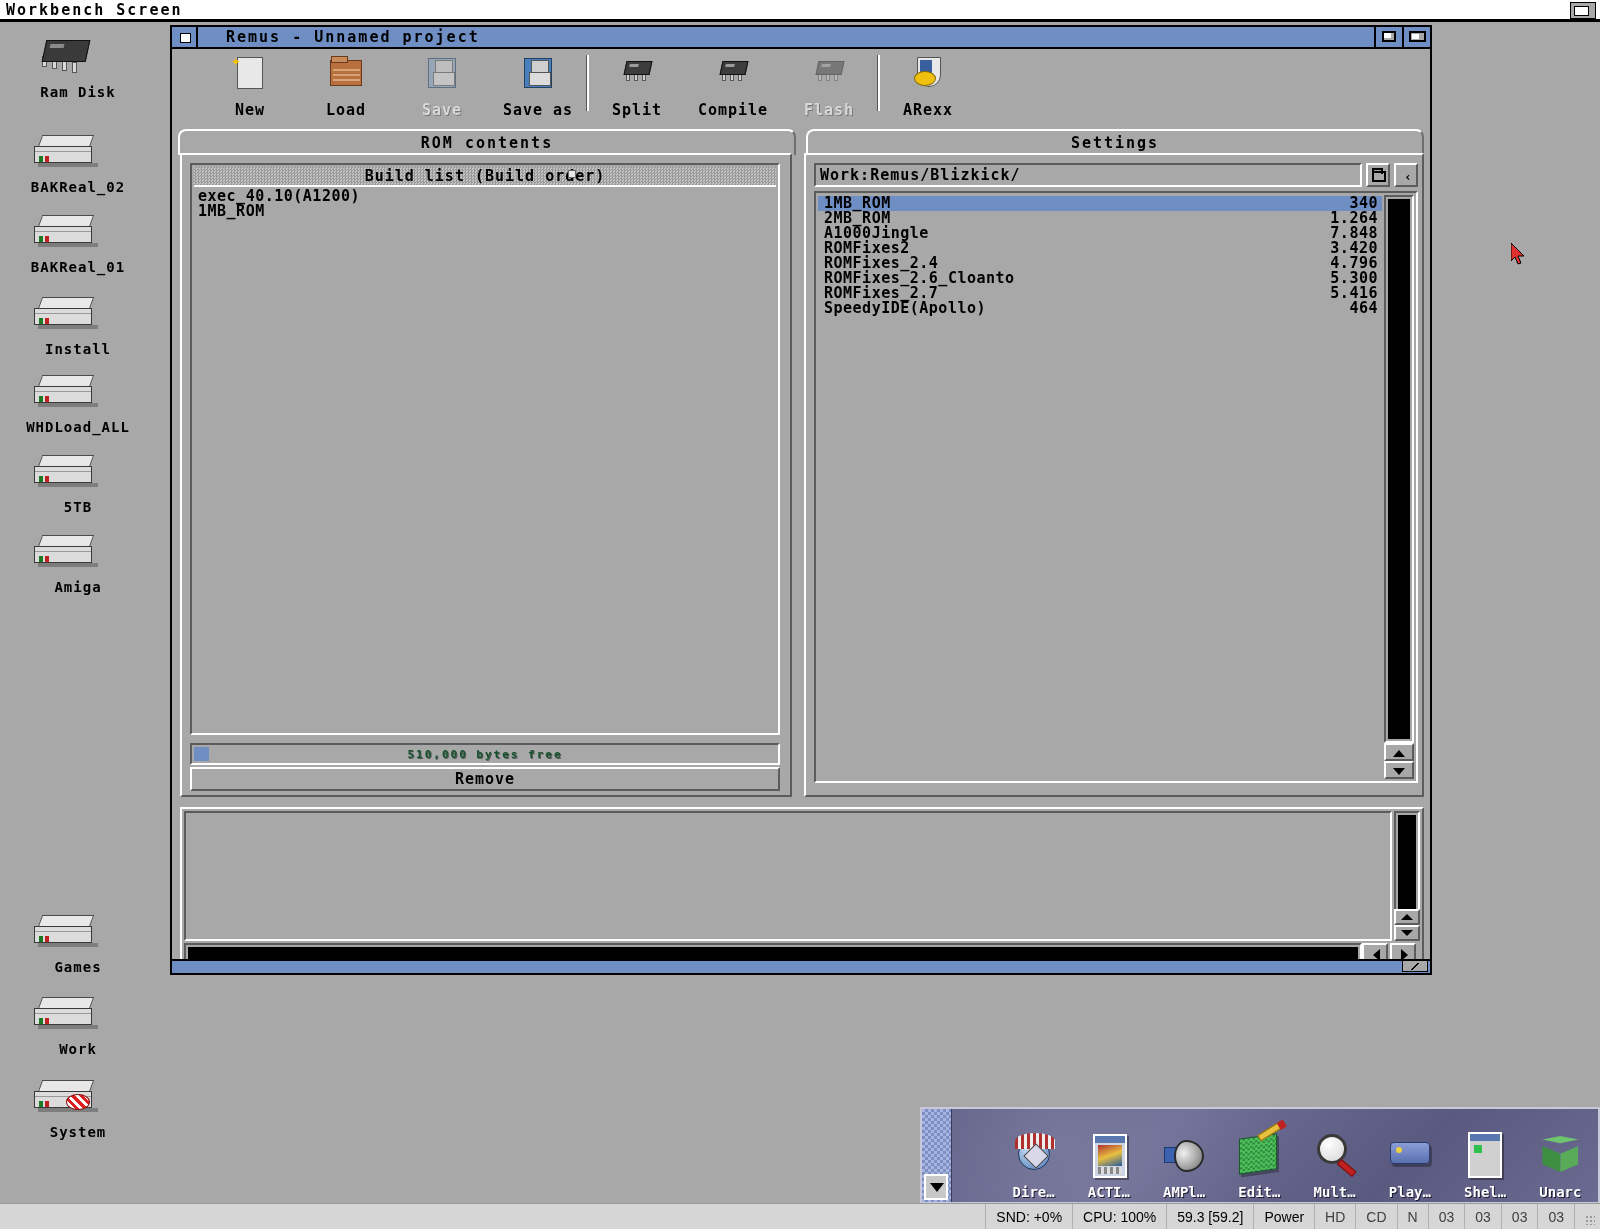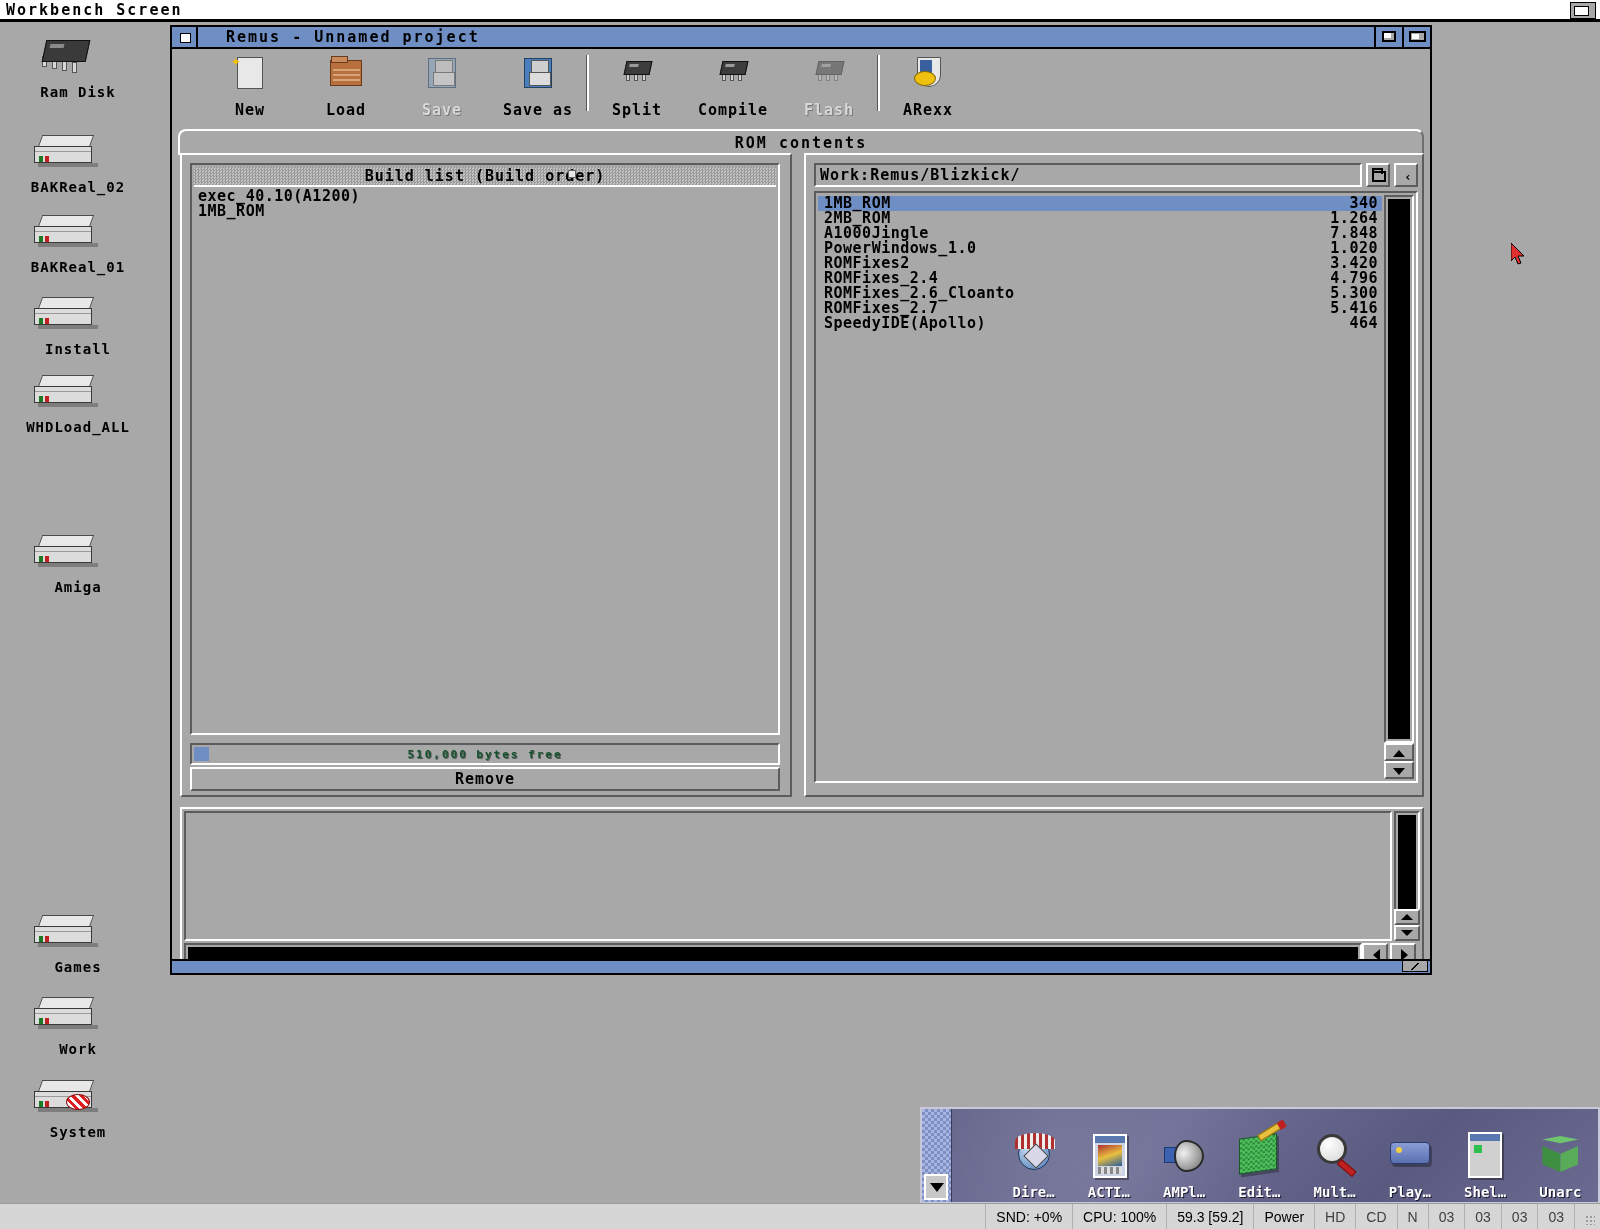--- a/index.html
+++ b/index.html
@@ -524,20 +524,33 @@
           <span class="top"></span>
           <span class="front">
             <span class="led1"></span>
             <span class="led2"></span>
           </span>
         </span>
     </span>
     <span class="lbl">WHDLoad_ALL</span>
   </div>
 
+  <div class="dicon" style="left:0px;top:420px">
+    <span class="glyph">
+      <span class="drive">
+          <span class="shadow"></span>
+          <span class="top"></span>
+          <span class="front">
+            <span class="led1"></span>
+            <span class="led2"></span>
+          </span>
+        </span>
+    </span>
+    <span class="lbl">5TB</span>
+  </div>
 
   <div class="dicon" style="left:0px;top:500px">
     <span class="glyph">
       <span class="drive">
           <span class="shadow"></span>
           <span class="top"></span>
           <span class="front">
             <span class="led1"></span>
             <span class="led2"></span>
           </span>
@@ -679,20 +692,23 @@
         <span class="ic">
             <span class="ic-shield"></span>
           </span>
         <span class="cap">ARexx</span>
       </div>
     </div>
 
     <div id="tabs">
       <div class="tab">
         <span>ROM contents</span>
+      </div>
+      <div class="tab">
+        <span>Settings</span>
       </div>
     </div>
 
     <div class="frame" id="left-panel">
 
       <div class="inset" id="buildbox">
         <div id="buildhdr">
           <span>Build list (Build order)</span>
           <span class="mark"></span>
         </div>
@@ -734,24 +750,20 @@
             <span class="nm">1MB_ROM</span>
             <span class="sz">340</span>
           </div>
           <div class="frow">
             <span class="nm">2MB_ROM</span>
             <span class="sz">1.264</span>
           </div>
           <div class="frow">
             <span class="nm">A1000Jingle</span>
             <span class="sz">7.848</span>
-          </div>
-          <div class="frow">
-            <span class="nm">PowerWindows_1.0</span>
-            <span class="sz">1.020</span>
           </div>
           <div class="frow">
             <span class="nm">ROMFixes2</span>
             <span class="sz">3.420</span>
           </div>
           <div class="frow">
             <span class="nm">ROMFixes_2.4</span>
             <span class="sz">4.796</span>
           </div>
           <div class="frow">

